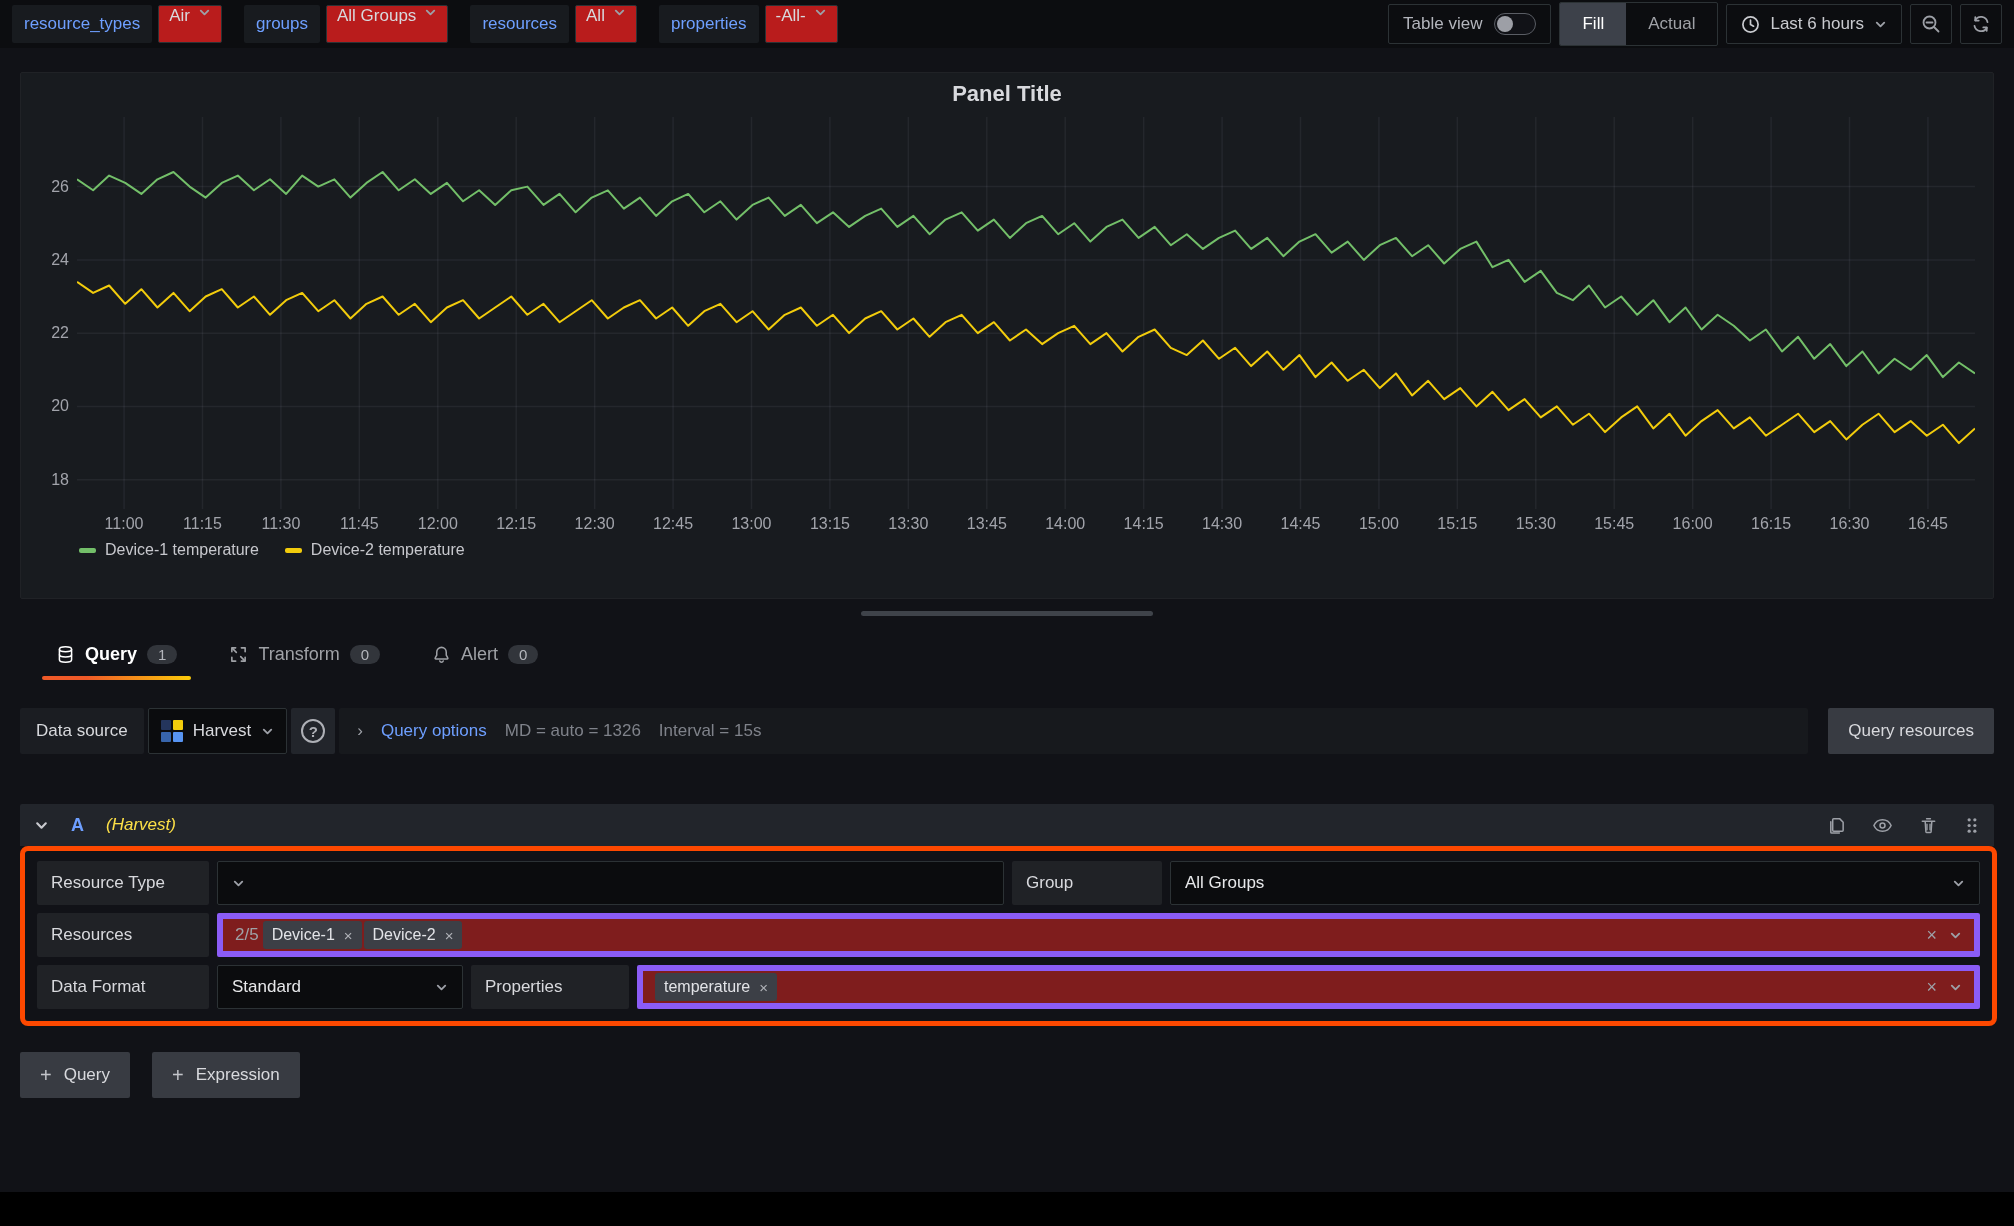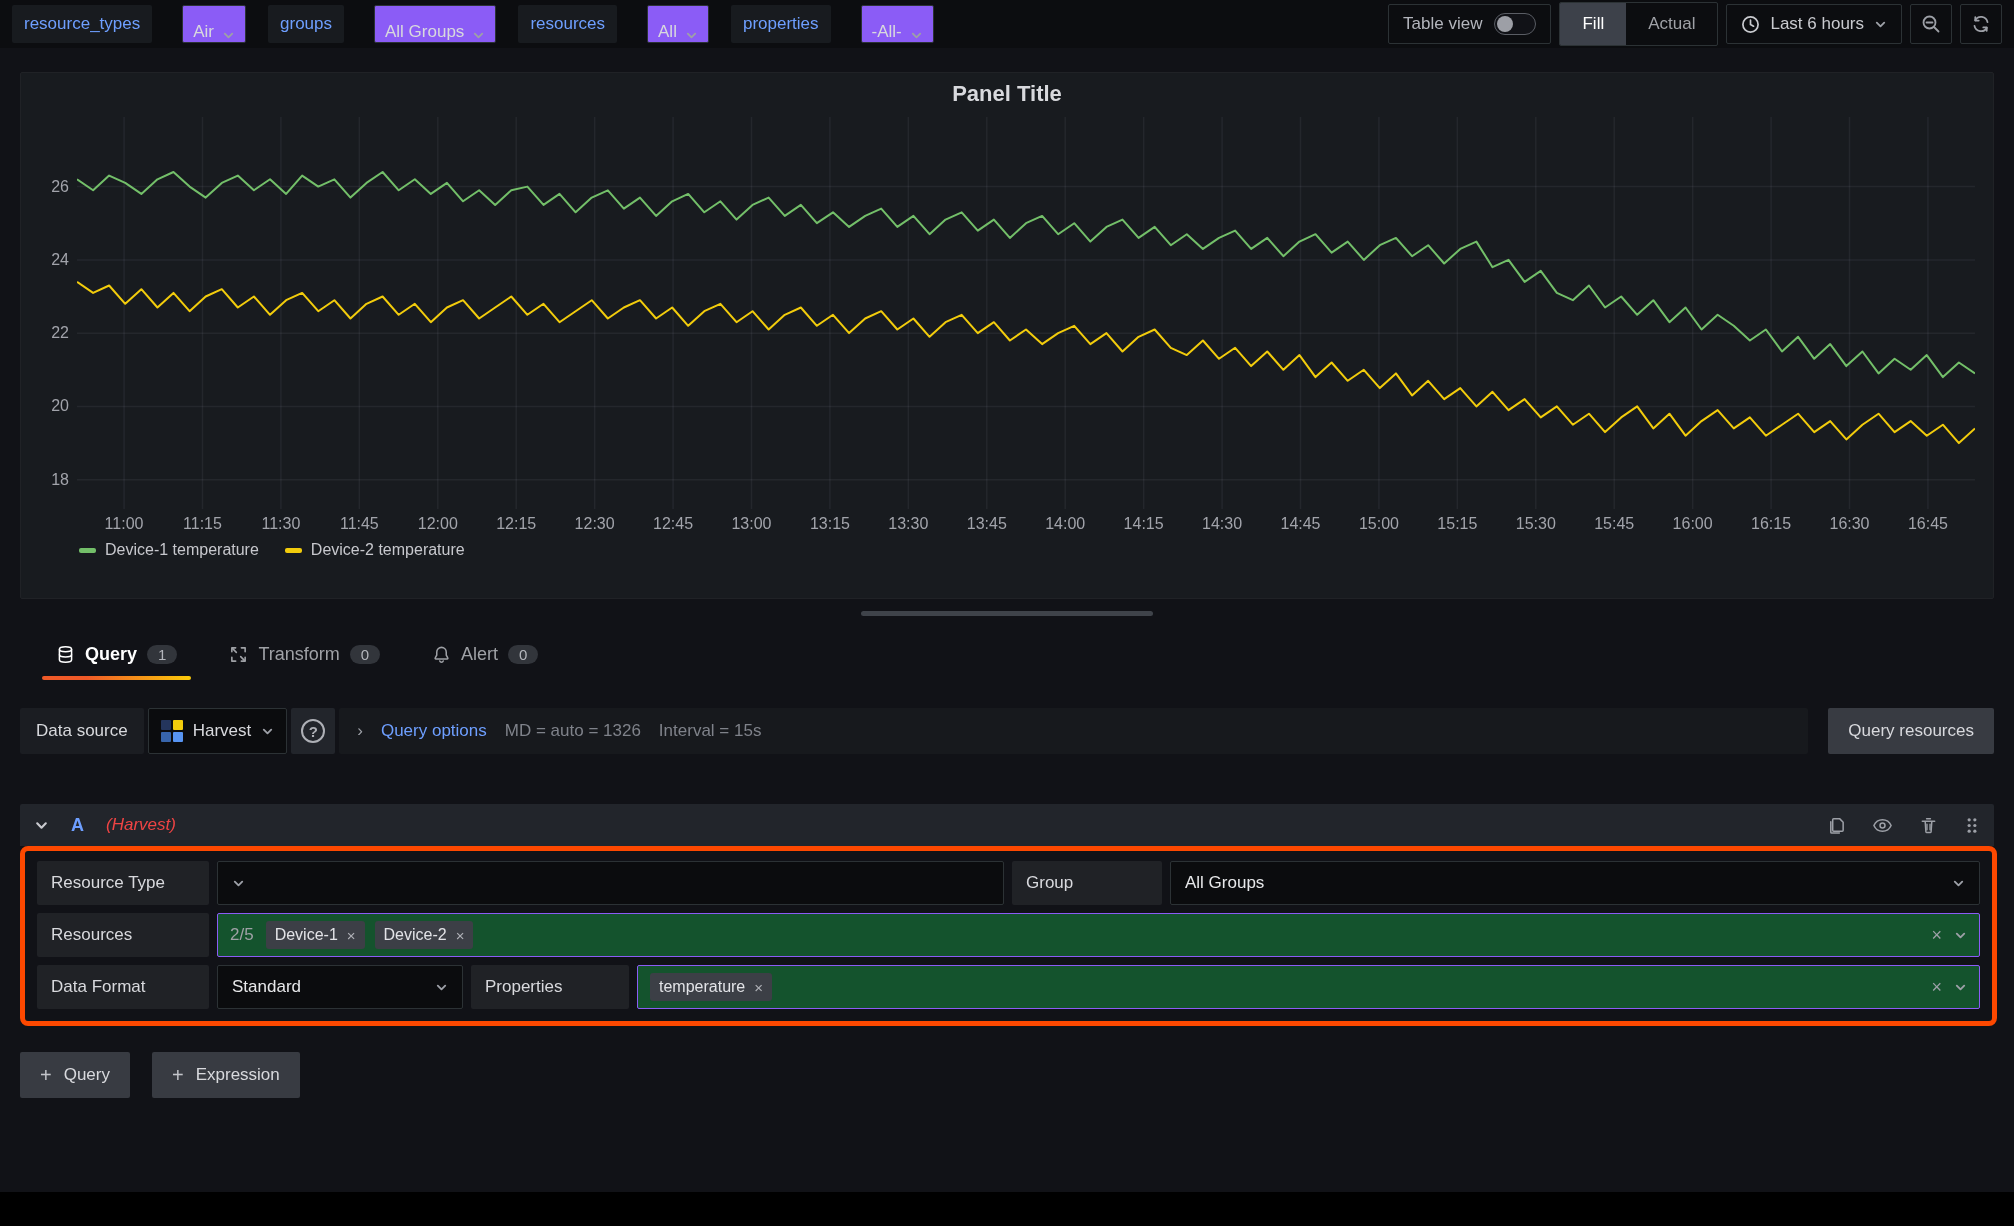--- a/index.html
+++ b/index.html
@@ -8,21 +8,21 @@
     width:2014px; height:1226px; position:relative; overflow:hidden;
     background:#111217; color:#d8d9dd;
     font-family:"Liberation Sans", sans-serif; font-size:17px;
   }
   svg { display:block; }
 
   
   .topbar { height:48px; background:#0c0d10; display:flex; align-items:center; padding:0 12px; gap:8px; }
   .var-group { display:flex; gap:6px; margin-right:14px; }
   .var-label { background:#181b1f; border-radius:2px; padding:0 12px; height:38px; line-height:38px; color:#6e9fff; font-weight:500; }
-  .var-value { background:#8b5cf6; border:1px solid #2c3235; border-radius:2px; padding:0 10px; height:38px; display:flex; align-items:flex-end; gap:8px; color:#d8d9dd; cursor:pointer;margin-left:24px; }
+  .var-value { background:#b91c1c; border:1px solid #2c3235; border-radius:2px; padding:0 10px; height:38px; display:flex; align-items:flex-start; gap:8px; color:#d8d9dd; cursor:pointer; }
   .spacer { flex:1; }
   .chev svg { display:block; }
   .tableview { display:flex; align-items:center; gap:12px; border:1px solid #2c3235; border-radius:2px; height:40px; padding:0 14px; color:#b3b5bc; }
   .toggle { width:42px; height:22px; border:1px solid #5a5d64; border-radius:11px; position:relative; background:#111217; cursor:pointer; }
   .toggle .knob { position:absolute; left:2px; top:2px; width:16px; height:16px; border-radius:50%; background:#9d9fa6; }
   .segmented { display:flex; border:1px solid #2c3235; border-radius:2px; height:44px; overflow:hidden; }
   .segmented .seg { padding:0 22px; display:flex; align-items:center; color:#9fa1a6; cursor:pointer; }
   .segmented .seg.active { background:#3d414a; color:#fff; font-weight:500; }
   .timepicker { display:flex; align-items:center; gap:10px; border:1px solid #2c3235; border-radius:2px; height:40px; padding:0 14px; color:#c9cacf; font-weight:500; cursor:pointer; }
   .iconbtn { width:42px; height:40px; border:1px solid #2c3235; border-radius:2px; display:flex; align-items:center; justify-content:center; color:#9da0a7; cursor:pointer; background:#0c0d10; }
@@ -62,33 +62,33 @@
   .qoptions { flex:1; background:#17191d; border-radius:2px; display:flex; align-items:center; gap:18px; padding:0 18px; }
   .qoptions .caret { color:#9da0a7; }
   .qoptions-link { color:#6e9fff; font-weight:500; cursor:pointer; }
   .qstat { color:#7f828a; }
   .btn { background:#383b42; border-radius:2px; color:#d8d9dd; font-weight:500; display:flex; align-items:center; justify-content:center; padding:0 20px; cursor:pointer; }
   .inspector-btn { margin-left:16px; }
 
   
   .query-header { margin-top:50px; height:42px; background:#22252b; border-radius:2px 2px 0 0; display:flex; align-items:center; padding:0 14px; gap:22px; }
   .refid { color:#6e9fff; font-weight:700; font-size:18px; }
-  .ds-hint { color:#ef4444; font-style:italic; }
+  .ds-hint { color:#fde047; font-style:italic; }
   .qh-icons { margin-left:auto; display:flex; gap:26px; align-items:center; color:#9da0a7; }
   .qh-icons > span { cursor:pointer; display:flex; }
 
   .editor-box { border:5px solid #fd4800; border-radius:8px; padding:10px 12px; margin-right:-3px; }
   .erow { display:flex; gap:8px; margin-bottom:8px; height:44px; }
   .erow:last-child { margin-bottom:2px; }
   .flabel { background:#202226; border-radius:2px; display:flex; align-items:center; padding:0 14px; font-weight:500; color:#d8d9dd; flex:none; }
   .w172 { width:172px; }
   .select { background:#0b0c0e; border:1px solid #2c3235; border-radius:2px; display:flex; align-items:center; padding:0 14px; gap:10px; cursor:pointer; color:#e7e8ea; }
   .select .sel-text { flex:1; }
   .grow { flex:1; }
-  .inputbox { background:#14532d; border:1px solid #8b5cf6; border-radius:2px; display:flex; align-items:center; padding:0 12px; gap:10px; flex:1; }
+  .inputbox { background:#7f1d1d; border:6px solid #8b5cf6; border-radius:2px; display:flex; align-items:center; padding:0 12px; gap:2px; flex:1; }
   .count { color:#9fa1a6; margin-right:2px; }
   .chip { background:#3c3f46; border-radius:3px; padding:5px 9px; display:flex; align-items:center; gap:9px; font-size:16px; color:#e2e3e7; }
   .chip .x { color:#b0b2b8; cursor:pointer; font-size:15px; }
   .input-actions { margin-left:auto; display:flex; align-items:center; gap:12px; color:#9da0a7; }
   .input-actions .x { cursor:pointer; font-size:18px; }
 
   .footer-buttons { margin-top:26px; display:flex; gap:22px; }
   .footer-buttons .btn { height:46px; gap:12px; font-weight:500; }
   .plus { font-size:20px; color:#c3c5ca; }
 

